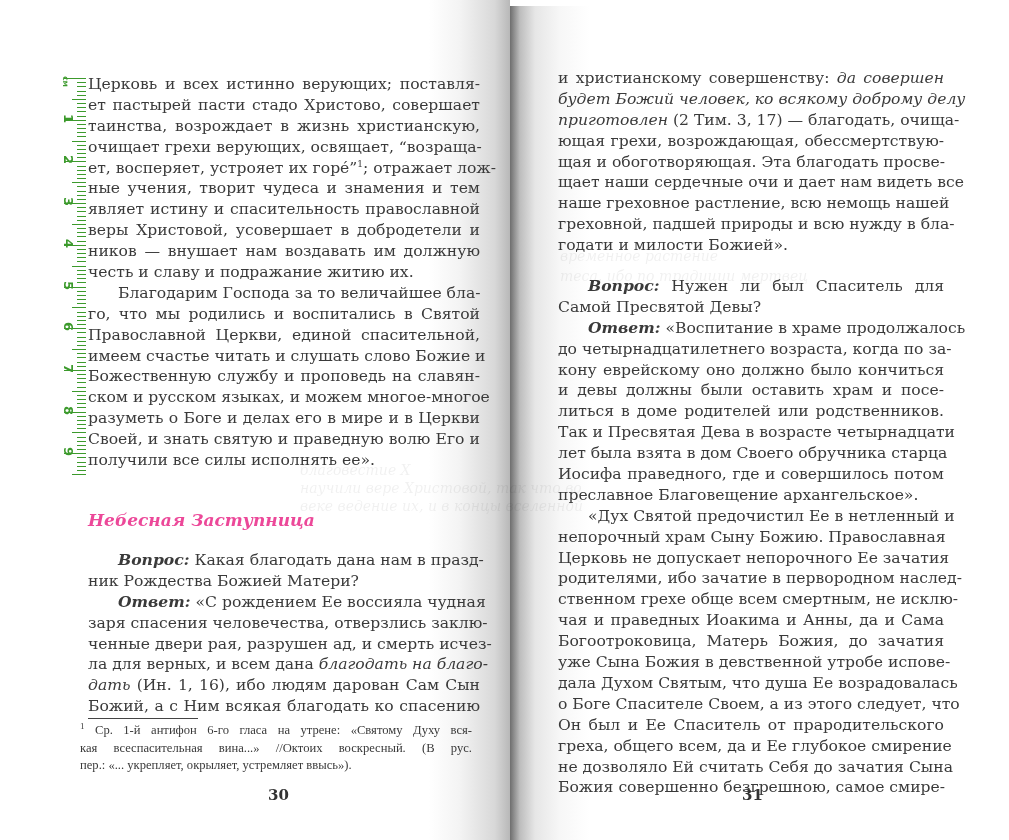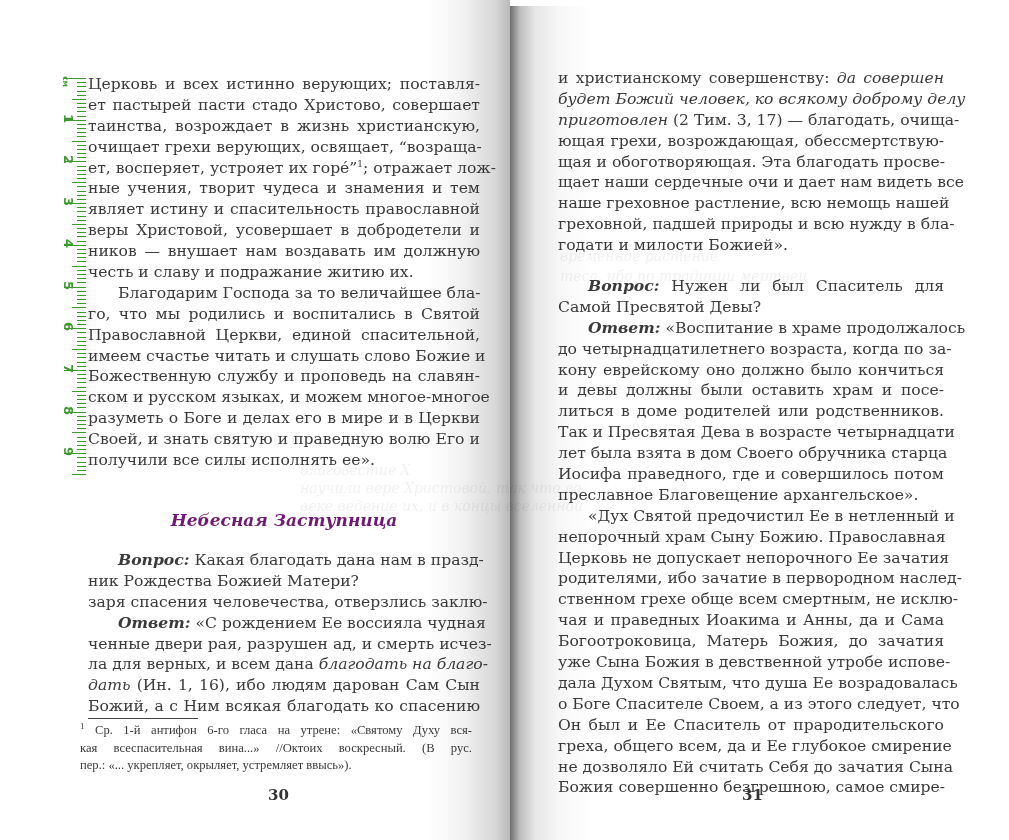--- a/index.html
+++ b/index.html
@@ -26,22 +26,22 @@
   .left-text { left: 88px; top: 74px; width: 392px; }
   .right-text { left: 558px; top: 68px; width: 386px; }
   .line { display: block; white-space: nowrap; text-align: justify; text-align-last: justify; height: 20.9px; }
   .line.last { text-align-last: left; }
   .indent { padding-left: 30px; }
   em, .it { font-style: italic; }
   .lbl { font-weight: bold; font-style: italic; }
 
   .heading {
     position: absolute; left: 88px; top: 510px; width: 392px;
-    text-align: center; font-size: 17px; font-weight: bold; font-style: italic;
-    color: #701a75;
+    font-size: 17px; font-weight: bold; font-style: italic;
+    color: #ec4899;
   }
   .qa-left { position: absolute; left: 88px; top: 550px; width: 392px; font-size: 15.6px; line-height: 20.9px; }
 
   .fn-rule { position: absolute; left: 88px; top: 718px; width: 110px; height: 1px; background: #444; }
   .footnote { position: absolute; left: 80px; top: 722px; width: 392px; font-size: 12.6px; line-height: 17.5px; color: #3a3a3a; font-family: "Liberation Serif", "DejaVu Serif", serif; }
   .footnote .line { height: 17.5px; }
   sup { font-size: 9px; line-height: 0; vertical-align: super; }
 
   .page-num { position: absolute; font-size: 15px; font-weight: bold; color: #333; }
   .pn-left { left: 268px; top: 786px; }
@@ -201,22 +201,22 @@
     <span class="line">разуметь о Боге и делах его в мире и в Церкви</span>
     <span class="line">Своей, и знать святую и праведную волю Его и</span>
     <span class="line last">получили все силы исполнять ее».</span>
   </div>
 
   <div class="heading">Небесная Заступница</div>
 
   <div class="qa-left">
     <span class="line indent"><span class="lbl">Вопрос:</span><span> Какая благодать дана нам в празд-</span></span>
     <span class="line last">ник Рождества Божией Матери?</span>
+    <span class="line indent"><span class="lbl">Ответ:</span><span> «С рождением Ее воссияла чудная</span></span>
     <span class="line">заря спасения человечества, отверзлись заклю-</span>
-    <span class="line indent"><span class="lbl">Ответ:</span><span> «С рождением Ее воссияла чудная</span></span>
     <span class="line">ченные двери рая, разрушен ад, и смерть исчез-</span>
     <span class="line"><span>ла для верных, и всем дана </span><span class="it">благодать на благо-</span></span>
     <span class="line"><span class="it">дать</span><span> (Ин. 1, 16), ибо людям дарован Сам Сын</span></span>
     <span class="line">Божий, а с Ним всякая благодать ко спасению</span>
   </div>
 
   <div class="fn-rule"></div>
   <div class="footnote">
     <span class="line"><sup>1</sup><span> Ср. 1-й антифон  6-го гласа на утрене: «Святому Духу вся-</span></span>
     <span class="line">кая всеспасительная вина...» //Октоих воскресный.  (В рус.</span>

